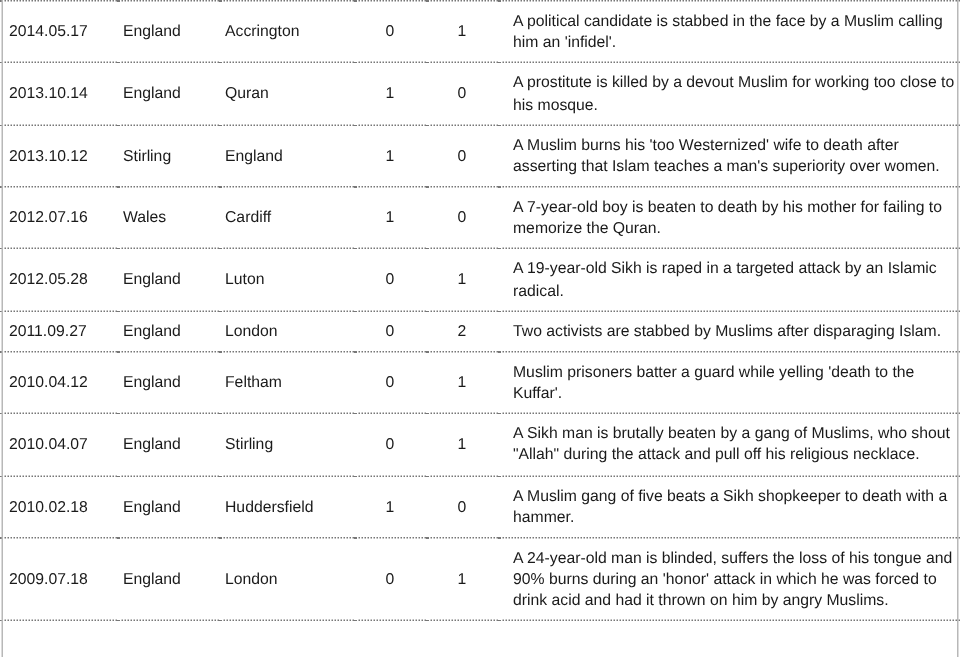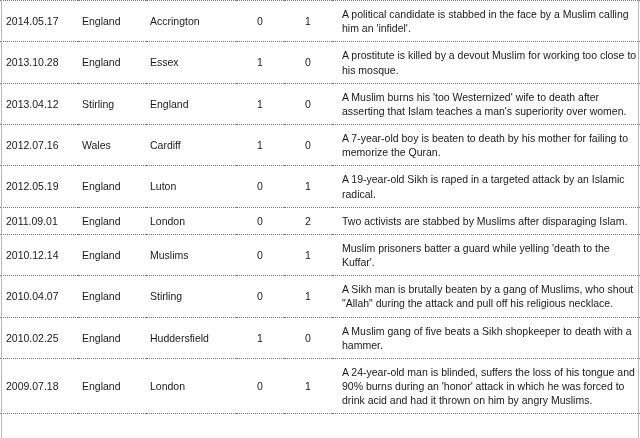--- a/index.html
+++ b/index.html
@@ -87,84 +87,84 @@
       <tr>
         <td class="col-date">2014.05.17</td>
         <td class="col-country">England</td>
         <td class="col-city">Accrington</td>
         <td class="col-killed">0</td>
         <td class="col-injured">1</td>
         <td class="col-desc">A political candidate is stabbed in the face by a Muslim calling him an 'infidel'.</td>
       </tr>
 
       <tr>
-        <td class="col-date">2013.10.28</td>
+        <td class="col-date">2013.10.14</td>
         <td class="col-country">England</td>
-        <td class="col-city">Essex</td>
+        <td class="col-city">Quran</td>
         <td class="col-killed">1</td>
         <td class="col-injured">0</td>
         <td class="col-desc">A prostitute is killed by a devout Muslim for working too close to his mosque.</td>
       </tr>
 
       <tr>
-        <td class="col-date">2013.04.12</td>
+        <td class="col-date">2013.10.12</td>
         <td class="col-country">Stirling</td>
         <td class="col-city">England</td>
         <td class="col-killed">1</td>
         <td class="col-injured">0</td>
         <td class="col-desc">A Muslim burns his 'too Westernized' wife to death after asserting that Islam teaches a man's superiority over women.</td>
       </tr>
 
       <tr>
         <td class="col-date">2012.07.16</td>
         <td class="col-country">Wales</td>
         <td class="col-city">Cardiff</td>
         <td class="col-killed">1</td>
         <td class="col-injured">0</td>
         <td class="col-desc">A 7-year-old boy is beaten to death by his mother for failing to memorize the Quran.</td>
       </tr>
 
       <tr>
-        <td class="col-date">2012.05.19</td>
+        <td class="col-date">2012.05.28</td>
         <td class="col-country">England</td>
         <td class="col-city">Luton</td>
         <td class="col-killed">0</td>
         <td class="col-injured">1</td>
         <td class="col-desc">A 19-year-old Sikh is raped in a targeted attack by an Islamic radical.</td>
       </tr>
 
       <tr>
-        <td class="col-date">2011.09.01</td>
+        <td class="col-date">2011.09.27</td>
         <td class="col-country">England</td>
         <td class="col-city">London</td>
         <td class="col-killed">0</td>
         <td class="col-injured">2</td>
         <td class="col-desc">Two activists are stabbed by Muslims after disparaging Islam.</td>
       </tr>
 
       <tr>
-        <td class="col-date">2010.12.14</td>
+        <td class="col-date">2010.04.12</td>
         <td class="col-country">England</td>
-        <td class="col-city">Muslims</td>
+        <td class="col-city">Feltham</td>
         <td class="col-killed">0</td>
         <td class="col-injured">1</td>
         <td class="col-desc">Muslim prisoners batter a guard while yelling 'death to the Kuffar'.</td>
       </tr>
 
       <tr>
         <td class="col-date">2010.04.07</td>
         <td class="col-country">England</td>
         <td class="col-city">Stirling</td>
         <td class="col-killed">0</td>
         <td class="col-injured">1</td>
         <td class="col-desc">A Sikh man is brutally beaten by a gang of Muslims, who shout "Allah" during the attack and pull off his religious necklace.</td>
       </tr>
 
       <tr>
-        <td class="col-date">2010.02.25</td>
+        <td class="col-date">2010.02.18</td>
         <td class="col-country">England</td>
         <td class="col-city">Huddersfield</td>
         <td class="col-killed">1</td>
         <td class="col-injured">0</td>
         <td class="col-desc">A Muslim gang of five beats a Sikh shopkeeper to death with a hammer.</td>
       </tr>
 
       <tr>
         <td class="col-date">2009.07.18</td>
         <td class="col-country">England</td>

